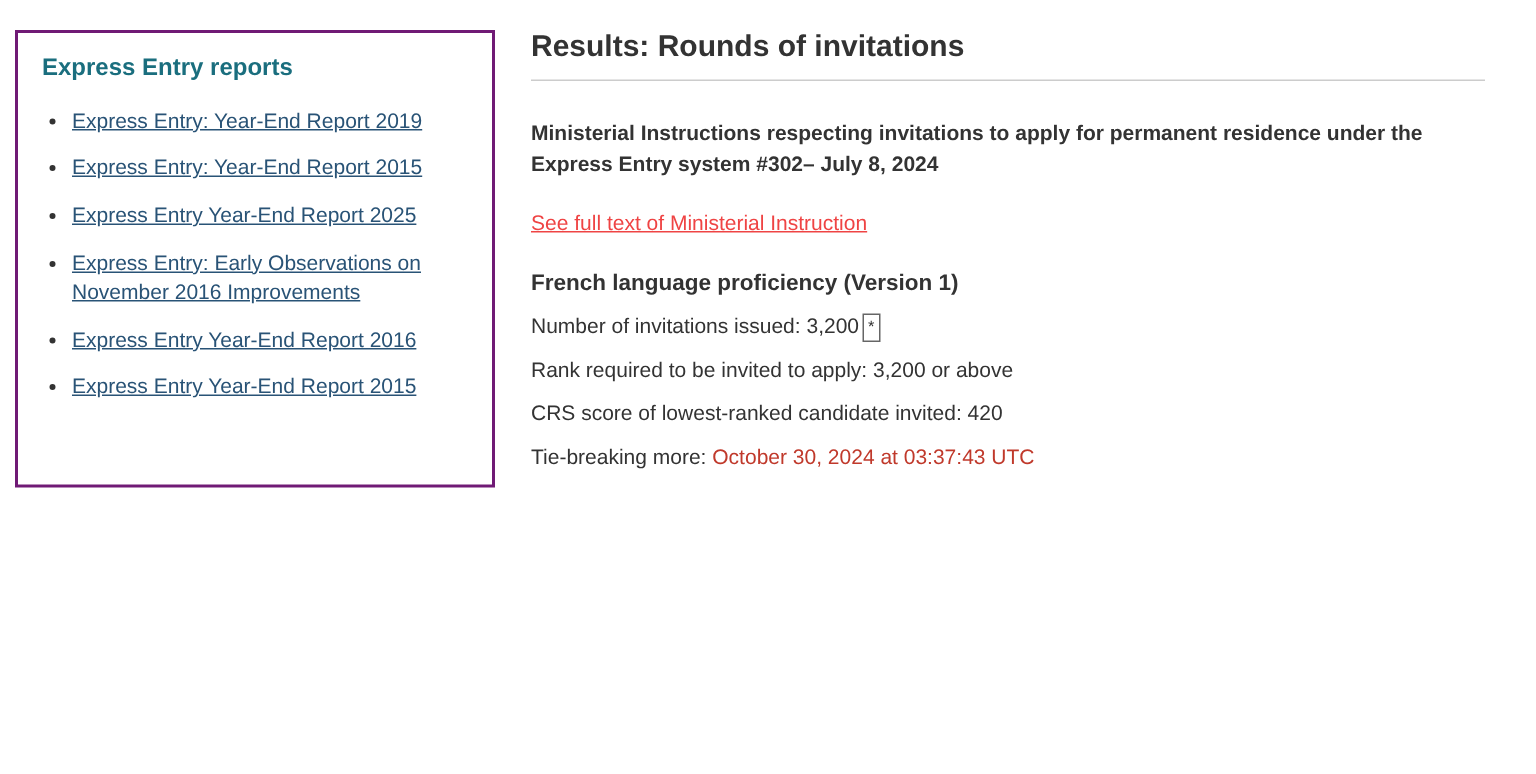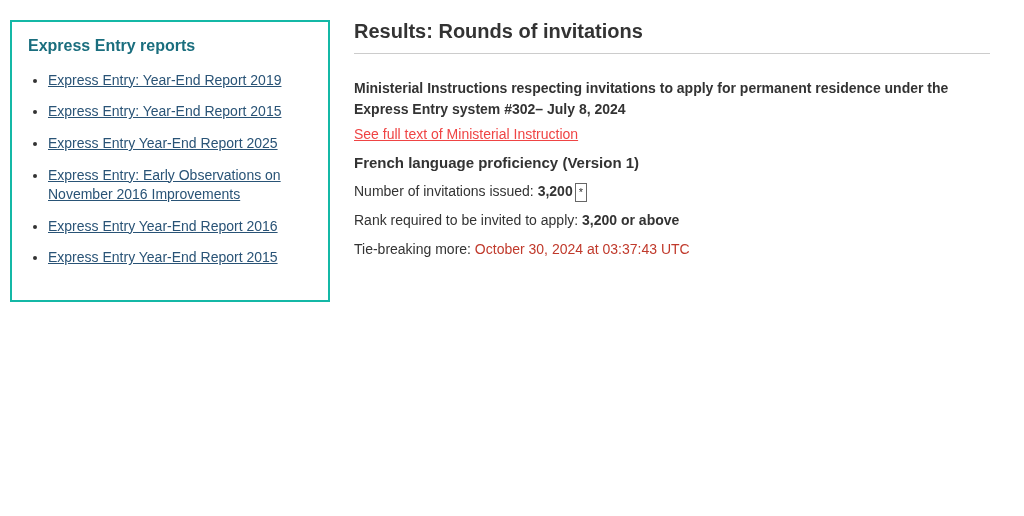--- a/index.html
+++ b/index.html
@@ -24,21 +24,21 @@
       display: flex;
       width: 1004px;
       gap: 0;
       padding-top: 10px;
     }
 
     
     .sidebar {
       width: 320px;
       min-width: 320px;
-      border: 2px solid #14b8a6;
+      border: 2px solid #701a75;
       padding: 14px 16px 20px 16px;
       background: #fff;
       flex-shrink: 0;
     }
 
     .sidebar-title {
       font-size: 16px;
       font-weight: bold;
       color: #1a6e7e;
       margin-bottom: 14px;
@@ -80,51 +80,52 @@
 
     .entry-block {
       margin-bottom: 10px;
     }
 
     .entry-heading {
       font-size: 14px;
       font-weight: bold;
       color: #333;
       line-height: 1.5;
-      margin-bottom: 6px;
+      margin-bottom: 20px;
     }
 
     .entry-link {
       color: #ef4444;
       text-decoration: underline;
       font-size: 14px;
       cursor: pointer;
       display: inline-block;
       margin-bottom: 12px;
     }
 
     .section-title {
       font-size: 15px;
       font-weight: bold;
       color: #333;
       margin-bottom: 10px;
+      margin-top: 12px;
     }
 
     .field-row {
       margin-bottom: 8px;
       font-size: 14px;
       line-height: 1.5;
     }
 
     .field-label {
       font-weight: normal;
     }
 
     .field-value {
-      font-weight: bold;
+      font-weight: normal;
       color: #333;
     }
 
     .footnote-icon {
       display: inline-block;
       border: 1px solid #666;
       font-size: 11px;
       padding: 0 3px;
       color: #333;
       margin-left: 2px;
@@ -165,19 +166,20 @@
     <h1 class="main-title">Results: Rounds of invitations</h1>
 
     <div class="entry-block">
       <div class="entry-heading">Ministerial Instructions respecting invitations to apply for permanent residence under the Express Entry system #302– July 8, 2024</div>
       <a class="entry-link">See full text of Ministerial Instruction</a>
       <div class="section-title">French language proficiency (Version 1)</div>
 
       <div class="fields-container">
       <div class="field-row"><span class="field-label">Number of invitations issued: </span><span class="field-value">3,200</span><span class="footnote-icon">*</span></div>
           <div class="field-row"><span class="field-label">Rank required to be invited to apply: </span><span class="field-value">3,200 or above</span></div>
+          <div class="field-row"><span class="field-label">CRS score of lowest-ranked candidate invited: </span><span class="field-value">420</span></div>
           <div class="field-row"><span class="field-label">Tie-breaking more: </span><span class="tiebreak-value">October 30, 2024 at 03:37:43 UTC</span></div>
         </div>
 
     </div>
   </main>
 
 </div>
 
 </body></html>

